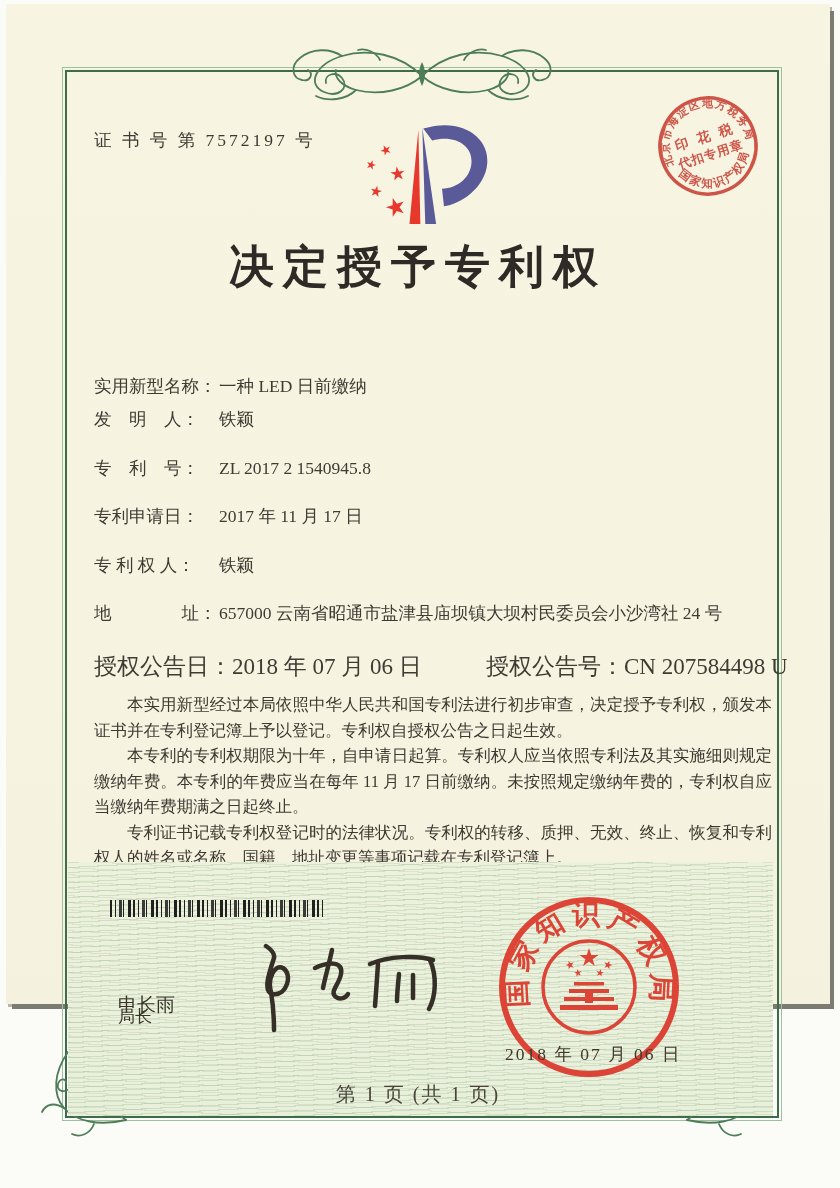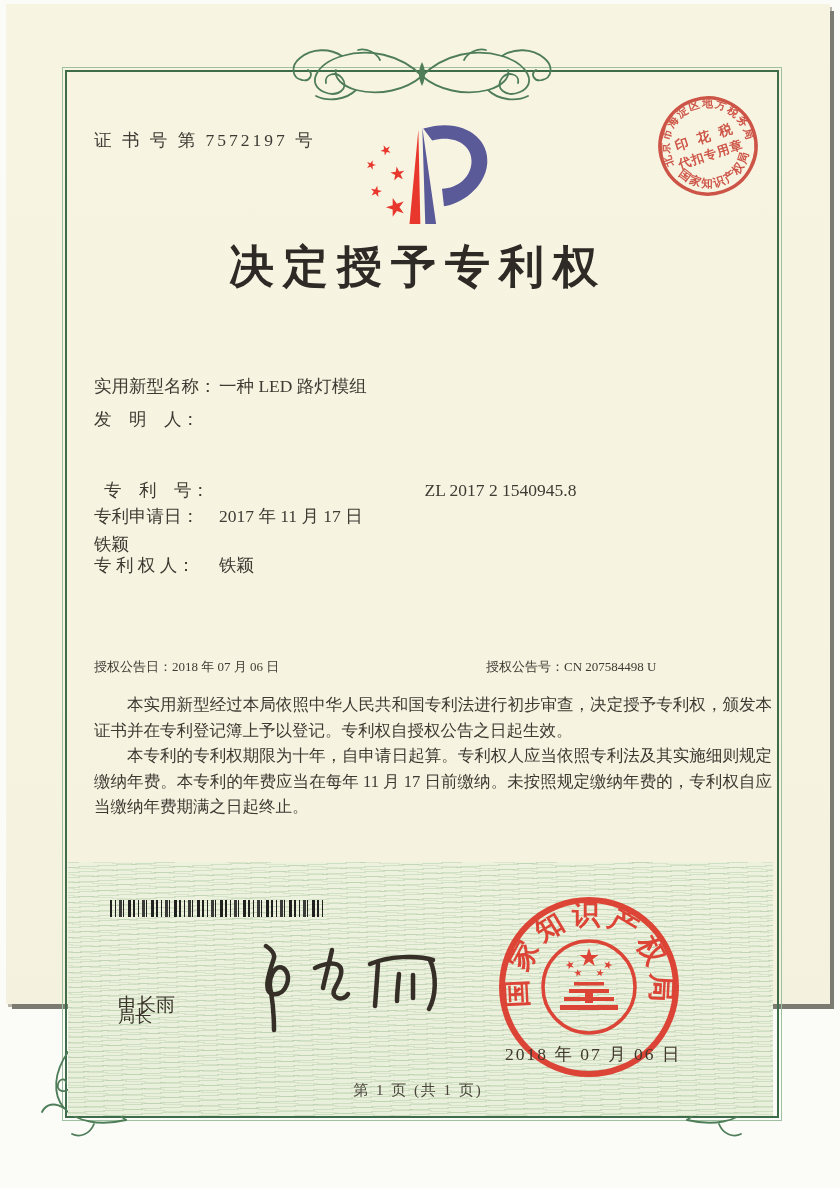--- a/index.html
+++ b/index.html
@@ -12,42 +12,42 @@
          border:2.5px solid #3e6c4b;outline:1px solid #9fc0a0;outline-offset:2px;}
   .ornament{position:absolute;pointer-events:none;}
   .cert-no{position:absolute;left:88px;top:124px;font-size:17.5px;letter-spacing:3px;color:#3c3a33;}
   .logo{position:absolute;left:346px;top:98px;}
   .title{position:absolute;left:0;top:233px;width:100%;text-align:center;
          font-size:45px;font-weight:bold;letter-spacing:9px;color:#2e2b26;}
   .row{position:absolute;left:88px;width:688px;display:flex;font-size:17.5px;
        color:#3e3b33;line-height:25px;}
   .row .lab{flex:0 0 125px;white-space:pre;}
   .row .val{flex:1;}
-  .grant-group{position:absolute;display:flex;font-size:13px;color:#3e3b33;line-height:25px;}
+  .grant-group{position:absolute;display:flex;font-size:23px;color:#3e3b33;line-height:25px;}
   .paras{position:absolute;left:88px;top:688px;width:678px;font-size:16.5px;
          line-height:25.5px;color:#3d3931;text-align:justify;}
   .paras p{margin:0;text-indent:2em;}
   .green-strip{position:absolute;left:62px;top:858px;width:705px;height:254px;
       background:
         repeating-linear-gradient(177deg, rgba(110,156,100,.22) 0 1.1px, rgba(0,0,0,0) 1.1px 5px),
         repeating-linear-gradient(183deg, rgba(110,156,100,.15) 0 1.1px, rgba(0,0,0,0) 1.1px 7px),
         linear-gradient(#edf2de,#e8efda);}
   .barcode{position:absolute;left:104px;top:896px;width:216px;height:17px;
       background:
         repeating-linear-gradient(90deg,#20201e 0 2px,rgba(0,0,0,0) 2px 5px,
           #20201e 5px 6px,rgba(0,0,0,0) 6px 9px,
           #3a3a38 9px 12px,rgba(0,0,0,0) 12px 13px,
           #20201e 13px 14px,rgba(0,0,0,0) 14px 18px,
           #20201e 18px 21px,rgba(0,0,0,0) 21px 23px);}
   .director-label{position:absolute;left:112px;top:1001px;font-size:17px;color:#383228;}
   .director-name{position:absolute;left:112px;top:988px;font-size:19px;color:#383228;}
   .signature{position:absolute;left:230px;top:930px;}
   .seal{position:absolute;left:488px;top:888px;opacity:.93;}
   .seal-date{position:absolute;left:499px;top:1038px;font-size:17.5px;letter-spacing:2px;color:#40382b;}
-  .footer{position:absolute;left:0;top:1077px;width:100%;text-align:center;font-size:15px;color:#48443a;letter-spacing:2px;}
+  .footer{position:absolute;left:0;top:1077px;width:100%;text-align:center;font-size:20px;color:#48443a;letter-spacing:2px;}
   .tax-stamp{position:absolute;left:637px;top:77px;transform:rotate(-18deg);opacity:.9;}
   svg text{font-family:"Liberation Serif","DejaVu Serif",serif;}
 </style>
 </head>
 <body>
 
 <div class="paper">
 
   <div class="frame"></div>
 
@@ -118,50 +118,55 @@
       <textPath href="#taxBottomArc" startOffset="50%" text-anchor="middle">国家知识产权局</textPath>
     </text>
     <text x="65" y="60" font-size="13.5" font-weight="bold" fill="#c94437" text-anchor="middle" letter-spacing="3">印 花 税</text>
     <text x="65" y="78" font-size="12.5" font-weight="bold" fill="#c94437" text-anchor="middle" letter-spacing="1">代扣专用章</text>
   </svg>
 
   <div class="title">决定授予专利权</div>
 
   <div class="row" style="top:370px;">
     <span class="lab">实用新型名称：</span>
-    <span class="val">一种 LED 路灯模组</span>
-  </div>
-  <div class="row" style="top:403px;flex-direction:column;">
+    <span class="val">一种 LED 日前缴纳</span>
+  </div>
+  <div class="row" style="top:403px;">
     <span class="lab">发　明　人：</span>
     <span class="val">铁颖</span>
   </div>
-  <div class="row" style="top:474px;text-align:center;">
+  <div class="row" style="top:452px;">
     <span class="lab">专　利　号：</span>
     <span class="val">ZL 2017 2 1540945.8</span>
   </div>
   <div class="row" style="top:500px;">
     <span class="lab">专利申请日：</span>
     <span class="val">2017 年 11 月 17 日</span>
   </div>
   <div class="row" style="top:549px;">
     <span class="lab">专 利 权 人：</span>
     <span class="val">铁颖</span>
   </div>
+  <div class="row" style="top:597px;">
+    <span class="lab">地　　　　址：</span>
+    <span class="val" style="max-width:558px;">657000 云南省昭通市盐津县庙坝镇大坝村民委员会小沙湾社 24 号</span>
+  </div>
   <div class="grant-group" style="left:88px;top:650px;">
     <span>授权公告日：</span>
     <span>2018 年 07 月 06 日</span>
   </div>
   <div class="grant-group" style="left:480px;top:650px;">
     <span>授权公告号：</span>
     <span>CN 207584498 U</span>
   </div>
 
   <div class="paras">
     <p>本实用新型经过本局依照中华人民共和国专利法进行初步审查，决定授予专利权，颁发本证书并在专利登记簿上予以登记。专利权自授权公告之日起生效。</p>
     <p>本专利的专利权期限为十年，自申请日起算。专利权人应当依照专利法及其实施细则规定缴纳年费。本专利的年费应当在每年 11 月 17 日前缴纳。未按照规定缴纳年费的，专利权自应当缴纳年费期满之日起终止。</p>
+    <p>专利证书记载专利权登记时的法律状况。专利权的转移、质押、无效、终止、恢复和专利权人的姓名或名称、国籍、地址变更等事项记载在专利登记簿上。</p>
   </div>
 
   <div class="green-strip"></div>
 
   <div class="barcode"></div>
 
   <div class="director-label">局长</div>
   <div class="director-name">申长雨</div>
 
   <svg class="signature" width="215" height="100" viewBox="0 0 215 100">

